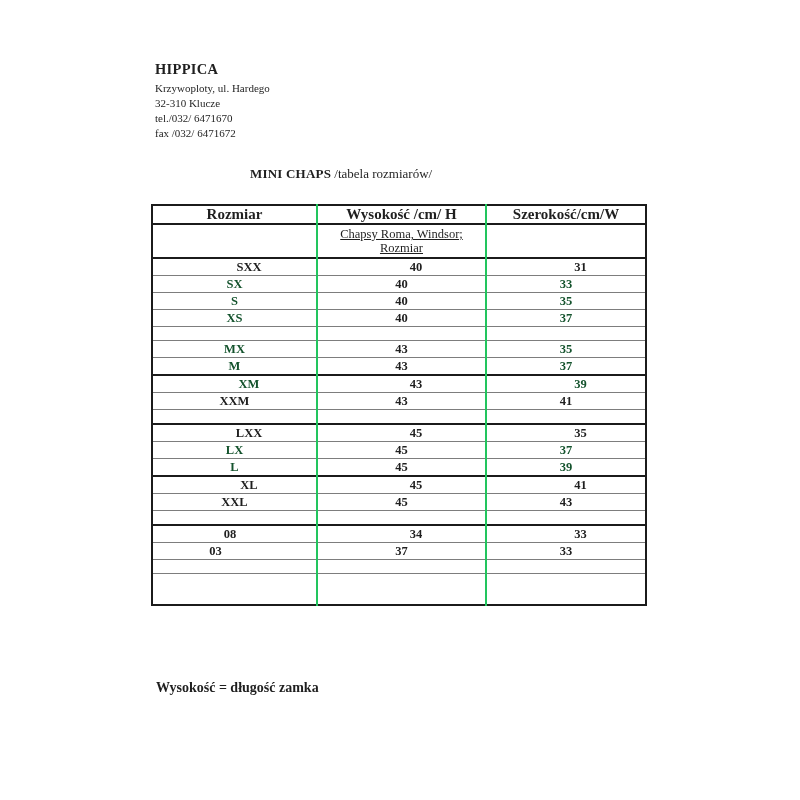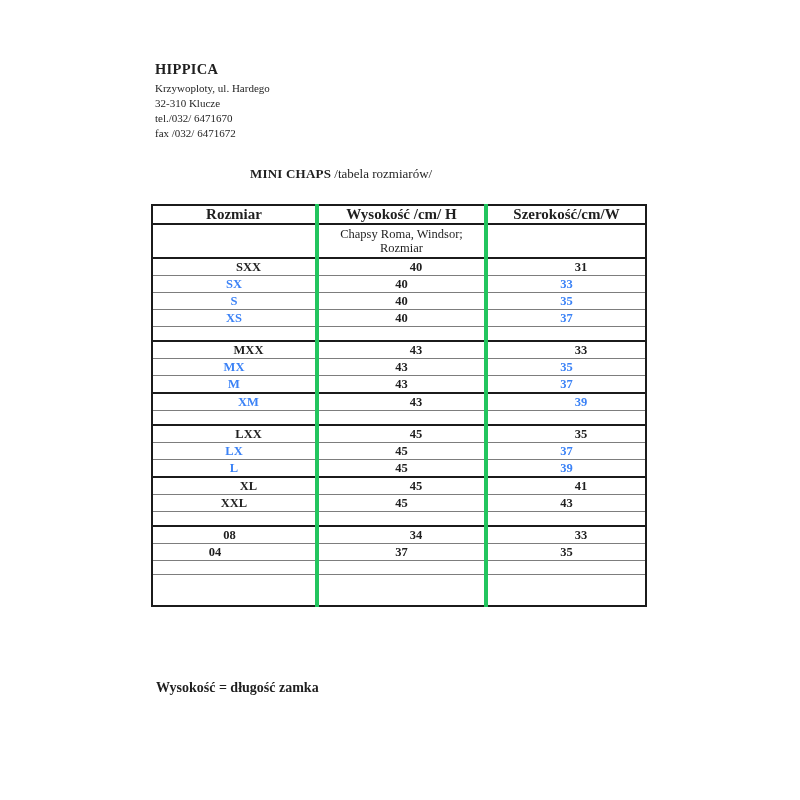--- a/index.html
+++ b/index.html
@@ -35,30 +35,30 @@
   }
   table.size-table td {
     padding: 0;
     text-align: center;
     vertical-align: middle;
     font-size: 12.5px;
     font-weight: bold;
     border-top: 1px solid #7d7d7d;
     overflow: hidden;
   }
-  td.c2, td.c3 { border-left: 4px solid #22c55e; margin-left: 45px; }
+  td.c2, td.c3 { border-left: 2px solid #22c55e; margin-left: 45px; }
 
   tr.hr1 td { border-top: none; height: 17px; font-size: 15px; }
-  tr.hr2 td { border-top: 2px solid #1b1b1b; height: 32px; font-weight: normal; font-size: 12.5px; line-height: 14px; }
+  tr.hr2 td { border-top: 2px solid #1b1b1b; height: 32px; font-weight: normal; font-size: 12.5px; line-height: 14px; text-decoration: underline; }
   tr.data td   { height: 16px; line-height: 16px; }
   tr.spacer td { height: 13px; }
   tr.tall td   { height: 30px; }
   tr.thick-top td { border-top: 2px solid #1b1b1b; padding-left: 29px; }
   tr.indent td.c1 { padding-right: 38px; }
-  td.red { color: #3b82f6; }
+  td.red { color: #14532d; }
 
   
   .footnote { position: absolute; left: 156px; top: 672px; font-size: 14px; font-weight: bold; margin-top: 8px; }
 </style>
 </head>
 <body>
 
 <div class="page">
 
   <div class="company">
@@ -110,39 +110,39 @@
         <tr class="data">
           <td class="c1 red">XS</td>
           <td class="c2">40</td>
           <td class="c3 red">37</td>
         </tr>
         <tr class="spacer">
           <td class="c1"></td>
           <td class="c2"></td>
           <td class="c3"></td>
         </tr>
-        <tr class="data thick-top">
-          <td class="c1">MXX</td>
-          <td class="c2">43</td>
-          <td class="c3">33</td>
-        </tr>
         <tr class="data">
           <td class="c1 red">MX</td>
           <td class="c2">43</td>
           <td class="c3 red">35</td>
         </tr>
         <tr class="data">
           <td class="c1 red">M</td>
           <td class="c2">43</td>
           <td class="c3 red">37</td>
         </tr>
         <tr class="data thick-top">
           <td class="c1 red">XM</td>
           <td class="c2">43</td>
           <td class="c3 red">39</td>
+        </tr>
+        <tr class="data">
+          <td class="c1">XXM</td>
+          <td class="c2">43</td>
+          <td class="c3">41</td>
         </tr>
         <tr class="spacer">
           <td class="c1"></td>
           <td class="c2"></td>
           <td class="c3"></td>
         </tr>
         <tr class="data thick-top">
           <td class="c1">LXX</td>
           <td class="c2">45</td>
           <td class="c3">35</td>
@@ -171,23 +171,23 @@
           <td class="c1"></td>
           <td class="c2"></td>
           <td class="c3"></td>
         </tr>
         <tr class="data thick-top indent">
           <td class="c1">08</td>
           <td class="c2">34</td>
           <td class="c3">33</td>
         </tr>
         <tr class="data indent">
-          <td class="c1">04</td>
+          <td class="c1">03</td>
           <td class="c2">37</td>
-          <td class="c3">35</td>
+          <td class="c3">33</td>
         </tr>
         <tr class="spacer">
           <td class="c1"></td>
           <td class="c2"></td>
           <td class="c3"></td>
         </tr>
         <tr class="tall">
           <td class="c1"></td>
           <td class="c2"></td>
           <td class="c3"></td>

